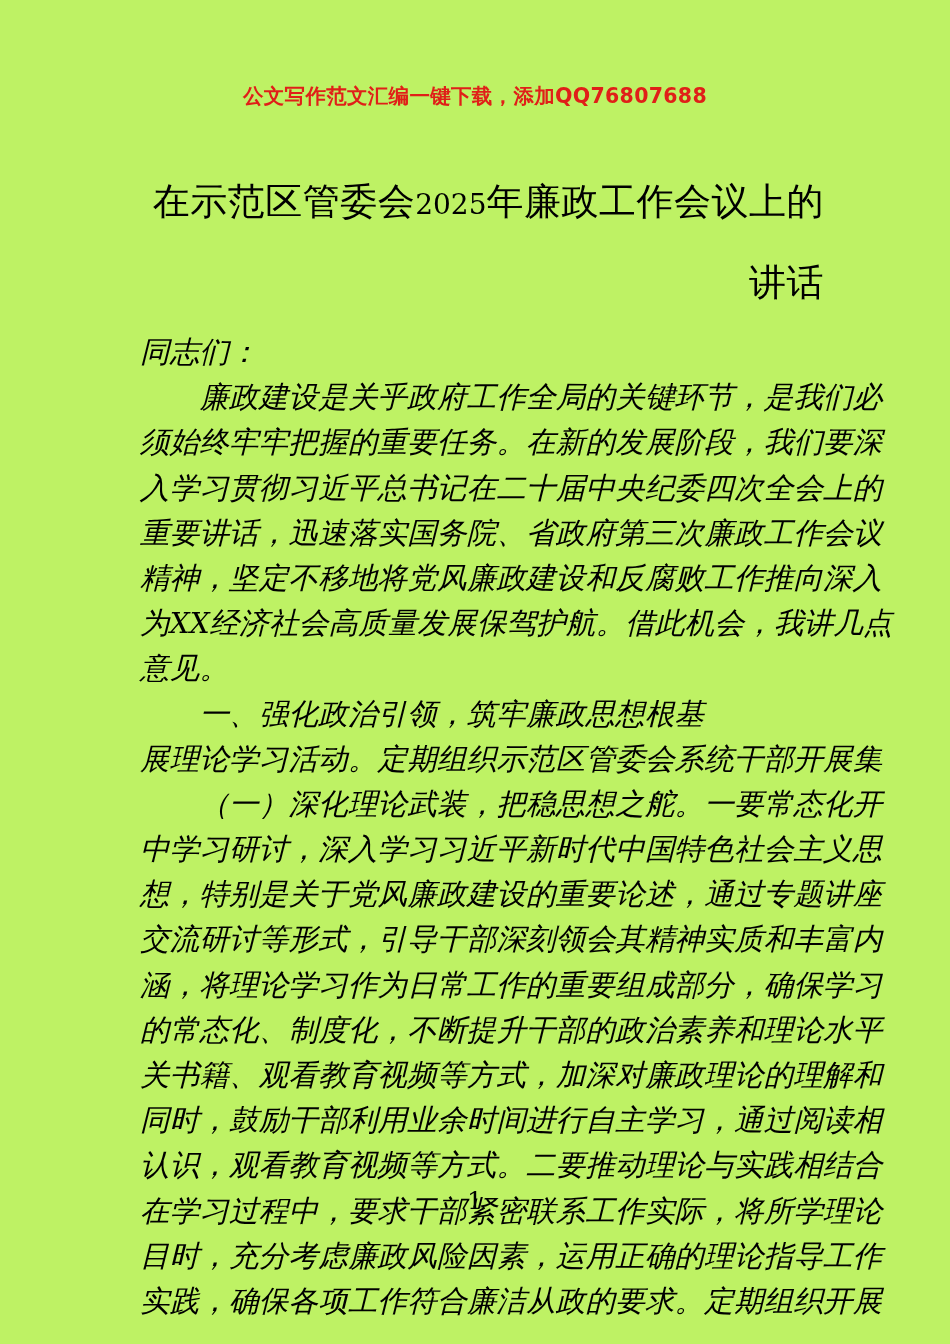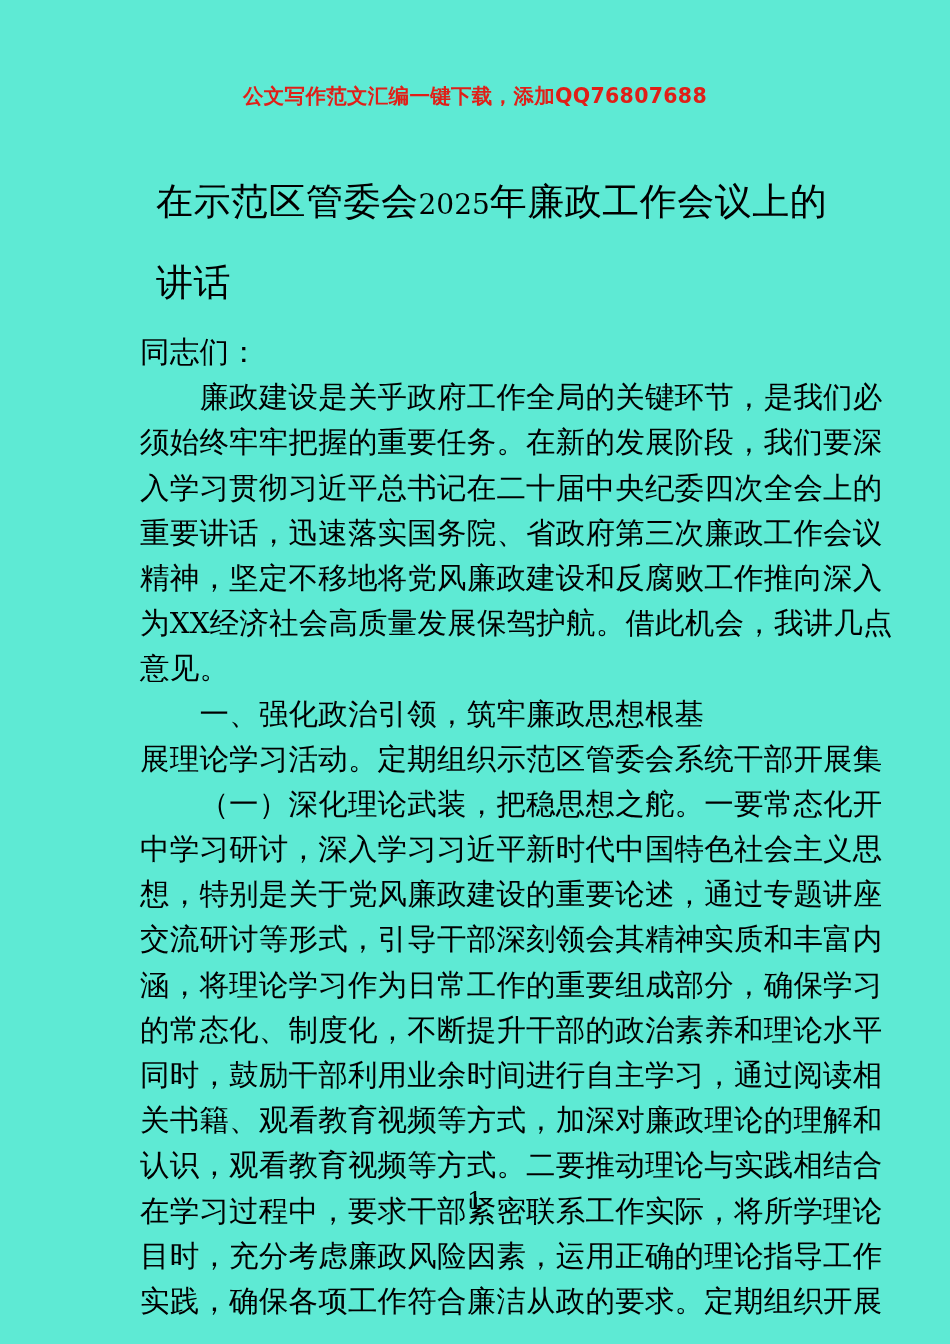--- a/index.html
+++ b/index.html
@@ -29,65 +29,66 @@
     width: 950px;
     text-align: center;
     font-family: "DejaVu Sans", "Liberation Sans", sans-serif;
     font-size: 20.5px;
     font-weight: 700;
     letter-spacing: 0.3px;
     white-space: nowrap;
   }
   .doc-title {
     position: absolute;
-    left: 156px;
+    left: 148px;
     top: 163px;
     width: 676px;
-    text-align: left;
+    text-align: right;
     font-family: "DejaVu Sans", "Liberation Sans", sans-serif;
     font-size: 37px;
     font-weight: 400;
     line-height: 78px;
     letter-spacing: 0.5px;
   }
   .body-block {
     position: absolute;
     left: 140px;
     top: 330px;
     width: 678px;
   }
   .line {
     font-family: "DejaVu Sans", "Liberation Sans", sans-serif;
     font-size: 29.5px;
     font-weight: 400;
     line-height: 45.2px;
     letter-spacing: 0.2px;
     white-space: pre;
     height: 45.2px;
+    font-style: italic;
   }
   .lat {
     font-family: "DejaVu Serif", "Liberation Serif", serif;
     font-size: 28px;
     letter-spacing: 0;
   }
   .page-number {
     position: absolute;
     left: 0;
     top: 1186px;
     width: 950px;
     text-align: center;
     font-family: "DejaVu Serif", "Liberation Serif", serif;
     font-size: 25px;
     font-weight: 400;
   }
 </style>
 </head>
 <body>
 
-<div class="page" style="background: #5eead4;">
+<div class="page" style="background: #bef264;">
 
   <div class="watermark-header" style="color: rgb(224, 31, 24);">公文写作范文汇编一键下载，添加QQ76807688</div>
 
   <div class="doc-title">
     <div>在示范区管委会<span class="lat">2025</span>年廉政工作会议上的</div>
     <div>讲话</div>
   </div>
 
   <div class="body-block">
     <div class="line">同志们：</div>
@@ -99,22 +100,22 @@
     <div class="line">为<span class="lat">XX</span>经济社会高质量发展保驾护航。借此机会，我讲几点</div>
     <div class="line">意见。</div>
     <div class="line">　　一、强化政治引领，筑牢廉政思想根基</div>
     <div class="line">展理论学习活动。定期组织示范区管委会系统干部开展集</div>
     <div class="line">　　（一）深化理论武装，把稳思想之舵。一要常态化开</div>
     <div class="line">中学习研讨，深入学习习近平新时代中国特色社会主义思</div>
     <div class="line">想，特别是关于党风廉政建设的重要论述，通过专题讲座</div>
     <div class="line">交流研讨等形式，引导干部深刻领会其精神实质和丰富内</div>
     <div class="line">涵，将理论学习作为日常工作的重要组成部分，确保学习</div>
     <div class="line">的常态化、制度化，不断提升干部的政治素养和理论水平</div>
+    <div class="line">关书籍、观看教育视频等方式，加深对廉政理论的理解和</div>
     <div class="line">同时，鼓励干部利用业余时间进行自主学习，通过阅读相</div>
-    <div class="line">关书籍、观看教育视频等方式，加深对廉政理论的理解和</div>
     <div class="line">认识，观看教育视频等方式。二要推动理论与实践相结合</div>
     <div class="line">在学习过程中，要求干部紧密联系工作实际，将所学理论</div>
     <div class="line">目时，充分考虑廉政风险因素，运用正确的理论指导工作</div>
     <div class="line">实践，确保各项工作符合廉洁从政的要求。定期组织开展</div>
 
   </div>
 
   <div class="page-number">1</div>
 
 </div>

